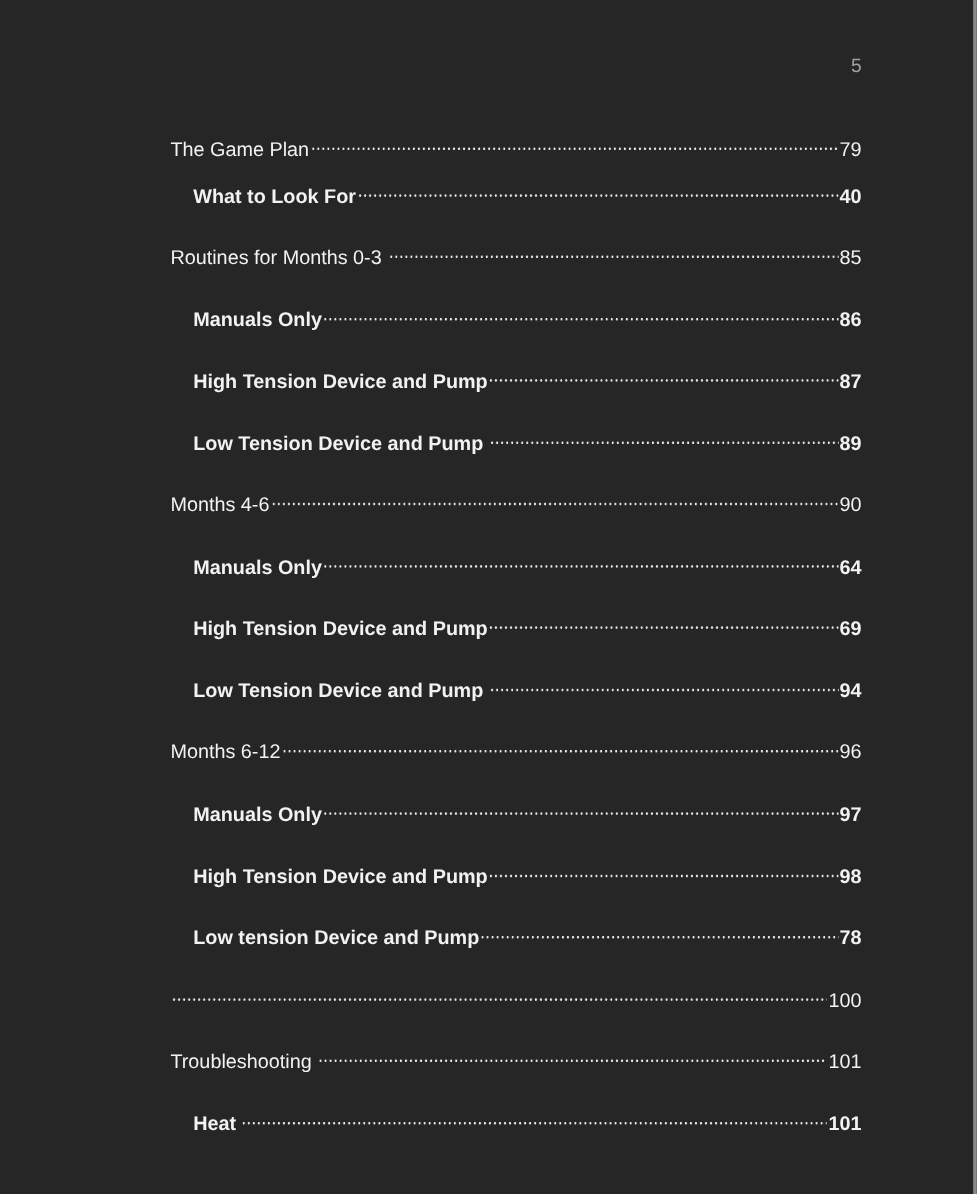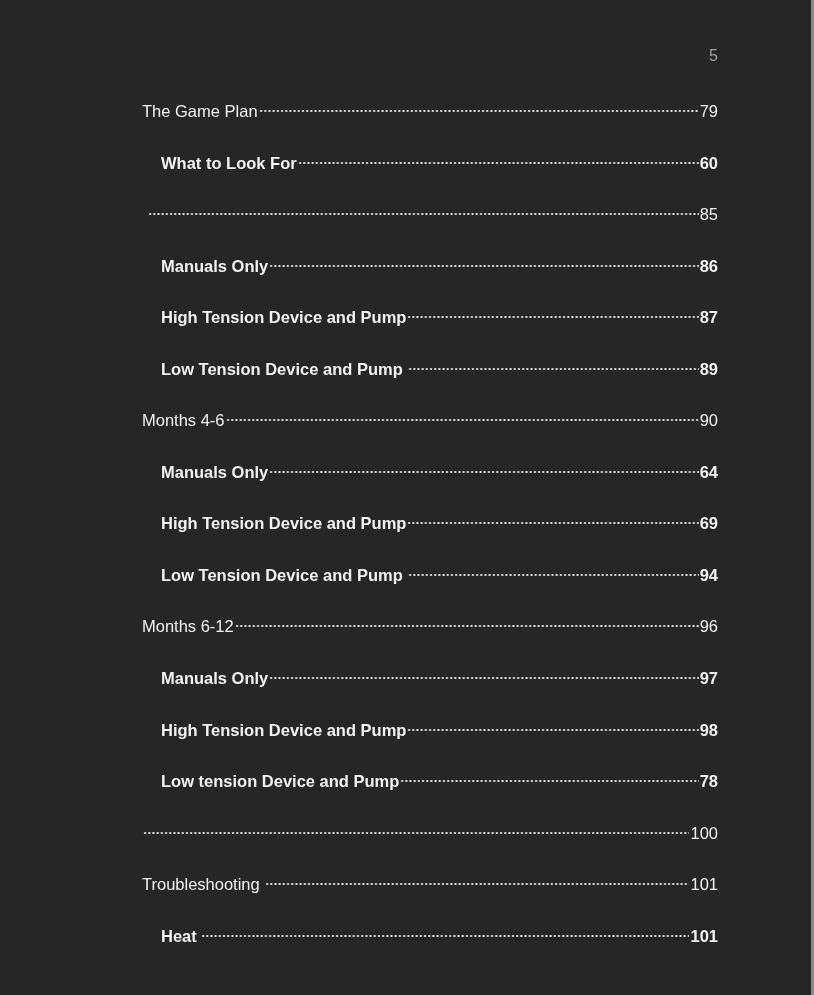--- a/index.html
+++ b/index.html
@@ -53,31 +53,32 @@
   .toc-page { flex: 0 0 auto; text-align: left; }
 </style>
 </head>
 <body>
 
 <div class="right-edge"></div>
 
 <div class="page-number">5</div>
 
 <div class="toc">
-  <div class="toc-row lvl1" style="top:95px">
+  <div class="toc-row lvl1" style="top:108px">
     <span class="toc-title">The Game Plan</span>
     <span class="toc-leader"></span>
     <span class="toc-page">79</span>
   </div>
   <div class="toc-row lvl2" style="top:147px">
     <span class="toc-title">What to Look For</span>
     <span class="toc-leader"></span>
-    <span class="toc-page">60</span>
+    <span class="toc-page">40</span>
   </div>
   <div class="toc-row lvl1" style="top:198px">
+    <span class="toc-title">Routines for Months 0-3</span>
     <span class="toc-leader" style="margin-left:6px"></span>
     <span class="toc-page">85</span>
   </div>
   <div class="toc-row lvl2" style="top:250px">
     <span class="toc-title">Manuals Only</span>
     <span class="toc-leader"></span>
     <span class="toc-page">86</span>
   </div>
   <div class="toc-row lvl2" style="top:301px">
     <span class="toc-title">High Tension Device and Pump</span>

